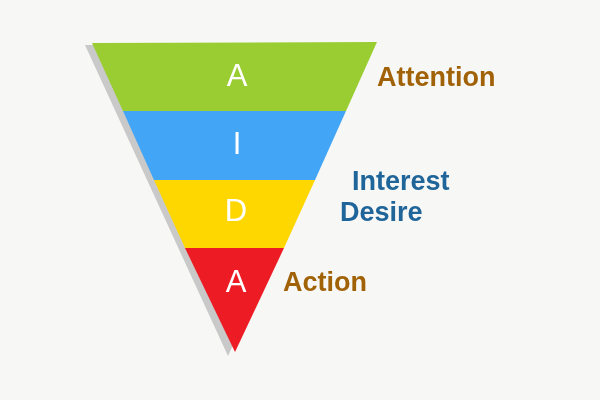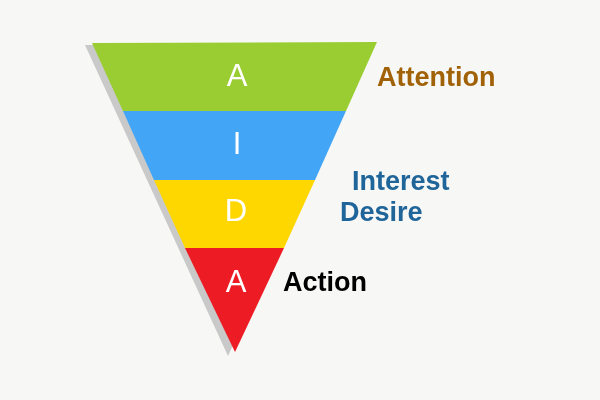--- a/index.html
+++ b/index.html
@@ -79,15 +79,15 @@
       <text class="band-letter" x="236" y="284" fill="#ffffff">A</text>
     </g>
   </svg>
 
   <div class="stage-label" id="label-attention" style="color: #a16207;">Attention</div>
 
   <div class="stage-label" id="label-interest" style="color: rgb(31, 101, 153);">Interest</div>
 
   <div class="stage-label" id="label-desire" style="color: rgb(31, 101, 153);">Desire</div>
 
-  <div class="stage-label" id="label-action" style="color: #000000;">Action</div>
+  <div class="stage-label" id="label-action" style="color: #a16207;">Action</div>
 
 </div>
 
 </body></html>

